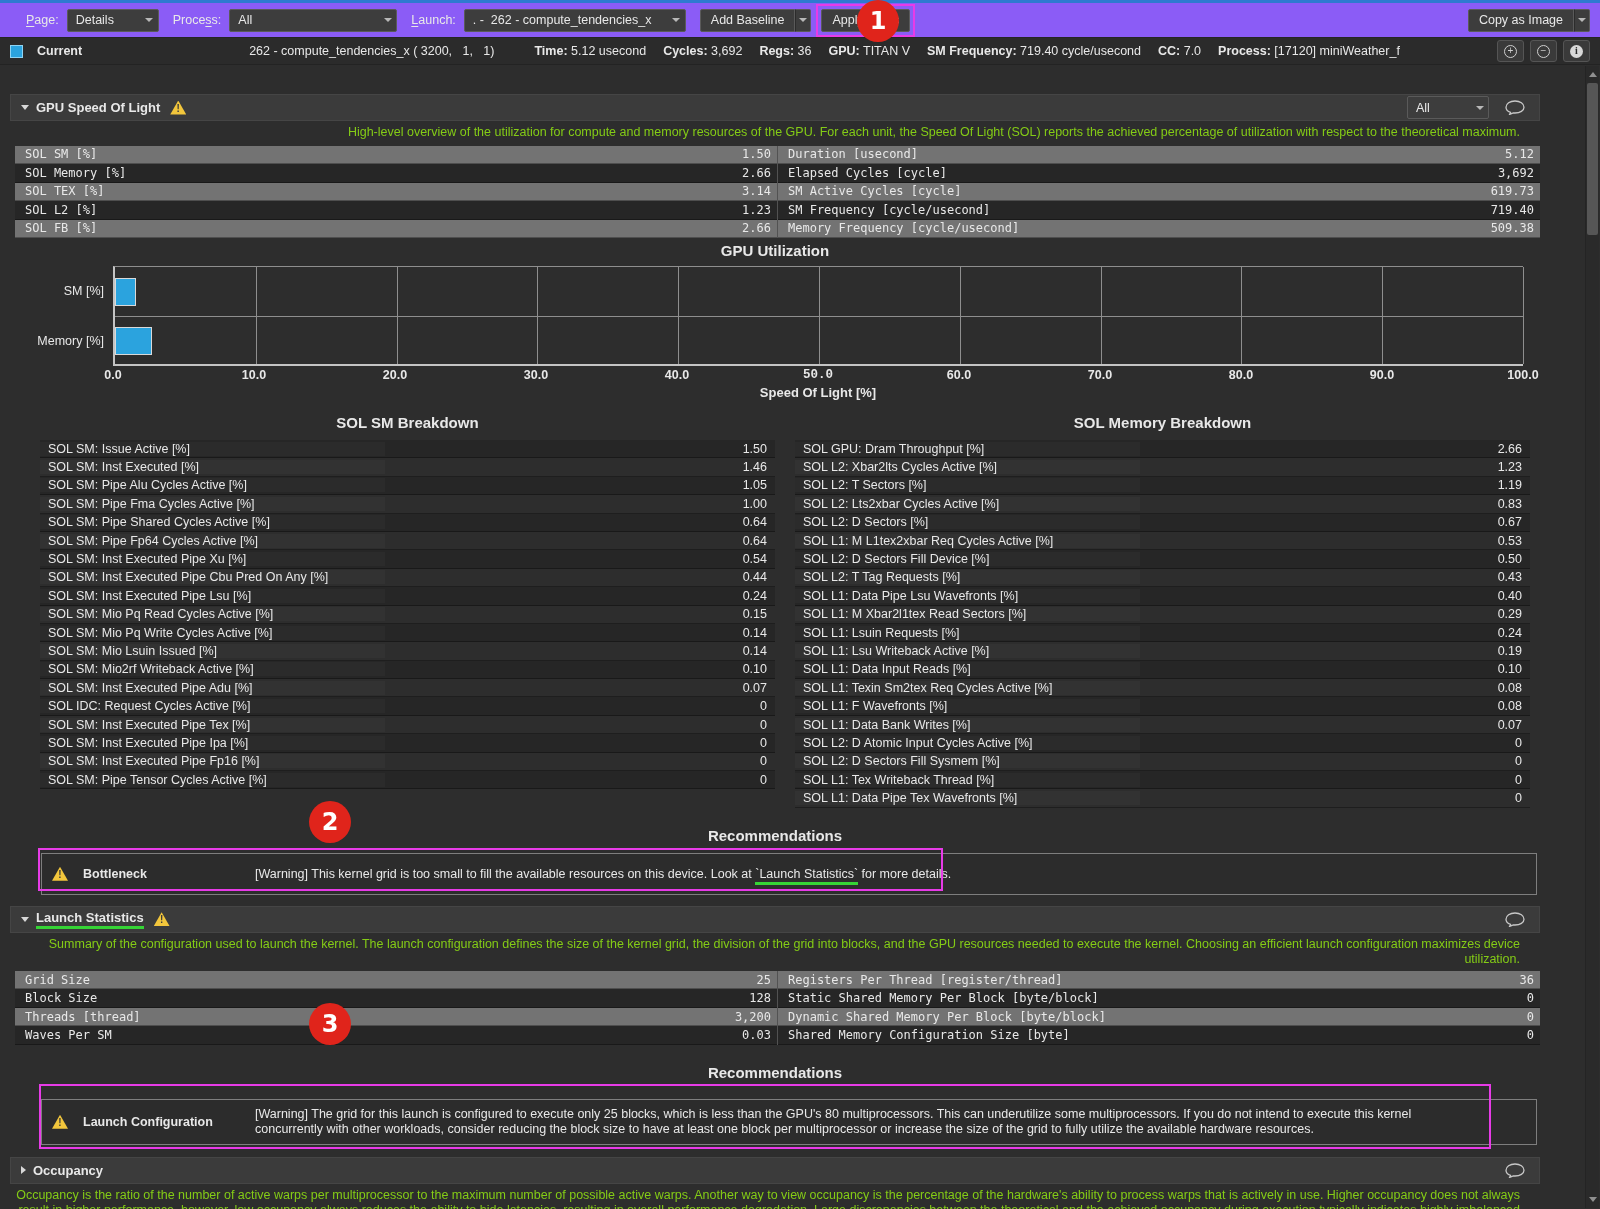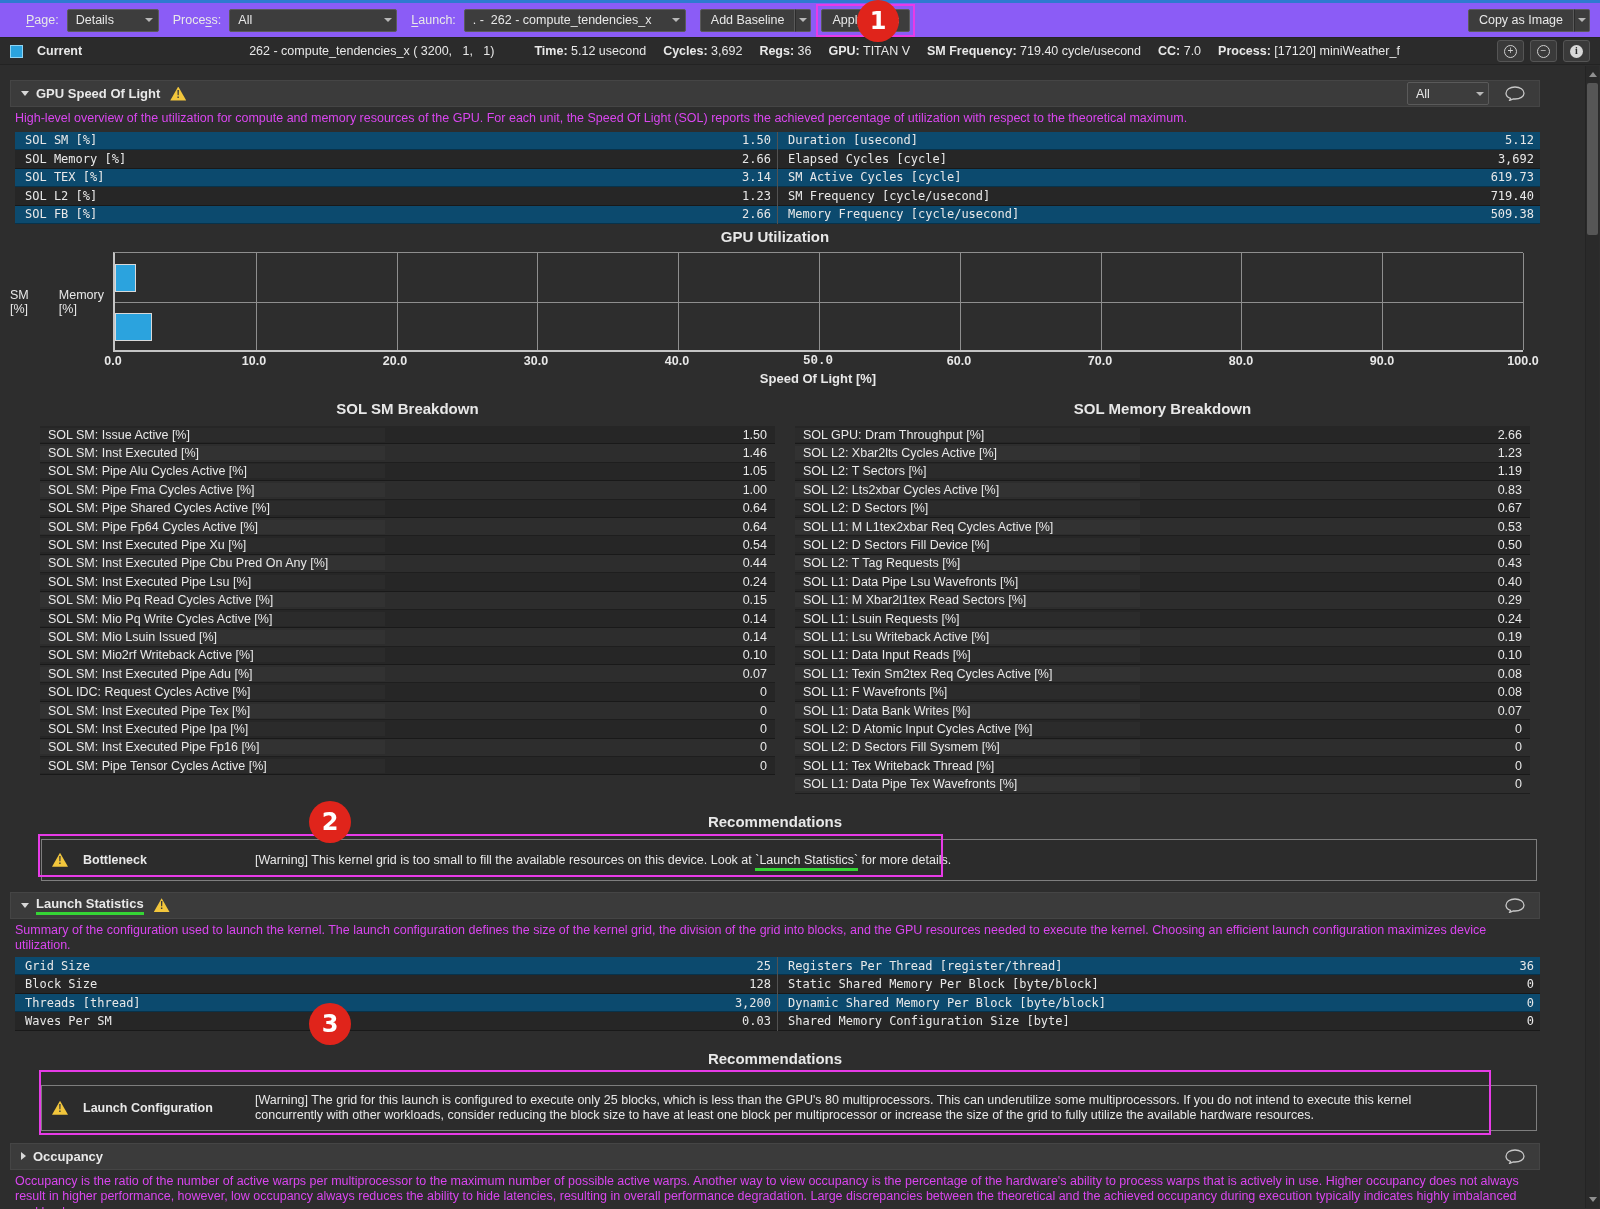--- a/index.html
+++ b/index.html
@@ -35,49 +35,49 @@
   .cur-label{font-weight:bold;}
   .kernel{margin-left:167px;white-space:pre;}
   .fields{margin-left:40px;display:flex;white-space:pre;}
   .fld{margin-right:17px;white-space:pre;}
   .fld b{font-weight:bold;}
   .sum-btns{margin-left:auto;display:flex;flex-shrink:0;}
   .circbtn{width:27px;height:22px;background:#3a3a3a;border:1px solid #555;border-radius:3px;display:flex;align-items:center;justify-content:center;margin-left:6px;}
   .ring{width:13px;height:13px;border:1.5px solid #cfcfcf;border-radius:50%;display:flex;align-items:center;justify-content:center;font-size:10px;line-height:1;color:#cfcfcf;}
   .infob{width:13px;height:13px;background:#d8d8d8;border-radius:50%;color:#2b2b2b;font-weight:bold;font-size:10px;line-height:1;display:flex;align-items:center;justify-content:center;font-family:"Liberation Serif",serif;}
   
-  .main{position:absolute;top:65px;left:10px;width:1530px;bottom:0;overflow:hidden;}
+  .main{position:absolute;top:79px;left:10px;width:1530px;bottom:0;overflow:hidden;}
   .sechead{height:27px;background:#3b3b3b;border:1px solid #454545;display:flex;align-items:center;padding:0 10px;}
   #sol-head{margin-top:15px;} #launch-head{margin-top:11px;} #occ-head{margin-top:12px;}
   .tri-exp{width:0;height:0;border-left:4px solid transparent;border-right:4px solid transparent;border-top:5px solid #d8d8d8;margin-right:7px;}
   .tri-col{width:0;height:0;border-top:4px solid transparent;border-bottom:4px solid transparent;border-left:5px solid #d8d8d8;margin-right:7px;}
   .sectitle{font-weight:bold;font-size:13px;}
   .greenul{border-bottom:3px solid var(--green);padding-bottom:1px;}
   .warn{position:relative;width:16px;height:14px;margin-left:10px;flex-shrink:0;}
   .warn::before{content:"";position:absolute;left:0;top:0;width:16px;height:14px;background:var(--yellow);clip-path:polygon(50% 0,100% 100%,0 100%);}
   .warn::after{content:"!";position:absolute;left:0;right:0;top:2px;text-align:center;font-size:10px;font-weight:bold;color:#3a3a3a;}
   .headright{margin-left:auto;display:flex;align-items:center;gap:12px;}
   .headright .dd{margin-right:0;width:82px;}
   .bubble{display:flex;align-items:center;padding:1px 4px;}
-  .desc{margin:4px 0 0 5px;width:1505px;color:#d946ef;line-height:15.5px;}
+  .desc{margin:4px 0 0 5px;width:1505px;color:#84cc16;line-height:15.5px;text-align:right;}
   
   .split{display:flex;margin:5px 0 0 5px;width:1525px;}
   #sol-table{margin-top:5px;} #launch-table{margin-top:3px;}
   .half{flex:1;min-width:0;}
   .vdiv{width:1px;background:#525252;}
   .mono{font-family:"DejaVu Sans Mono",monospace;font-size:12px;}
-  .kvrow{height:18.5px;display:flex;align-items:center;background:#0c4a6e;border-bottom:1px solid rgba(0,0,0,0.32);}
+  .kvrow{height:18.5px;display:flex;align-items:center;background:#737373;border-bottom:1px solid rgba(0,0,0,0.32);}
   .kvrow.alt{background:#262626;}
   .kl{flex:1;padding-left:10px;white-space:pre;overflow:hidden;}
   .kv{padding-right:6px;white-space:pre;}
   
   .chart{margin-top:3px;}
   .chart-title{text-align:center;font-weight:bold;font-size:15px;height:22px;line-height:20px;}
   .chart-body{display:flex;margin-top:3px;height:100px;}
-  .ylabels{width:103px;display:flex;flex-direction:row;}
+  .ylabels{width:103px;display:flex;flex-direction:column;}
   .ylab{flex:1;display:flex;align-items:center;justify-content:flex-end;padding-right:9px;}
   .plot{position:relative;width:1410px;border-left:2px solid #c4c4c4;border-bottom:2px solid #c4c4c4;border-top:1px solid #8e8e8e;}
   .gridline{position:absolute;top:0;bottom:0;width:1px;background:#8e8e8e;}
   .bandline{position:absolute;left:0;right:0;height:1px;background:#8e8e8e;}
   .bar{position:absolute;left:0;height:28px;background:var(--blue);border:1px solid #d9d9d9;}
   .xticksrow{position:relative;height:17px;margin-left:103px;width:1410px;}
   .xtick{position:absolute;transform:translateX(-50%);top:2px;font-weight:bold;font-size:12.5px;}
   .chart-xlabel{margin-left:103px;width:1410px;text-align:center;font-weight:bold;font-size:13px;height:20px;line-height:20px;}
   
   .bdwrap{display:flex;margin:4px 0 12px 30px;gap:20px;}

